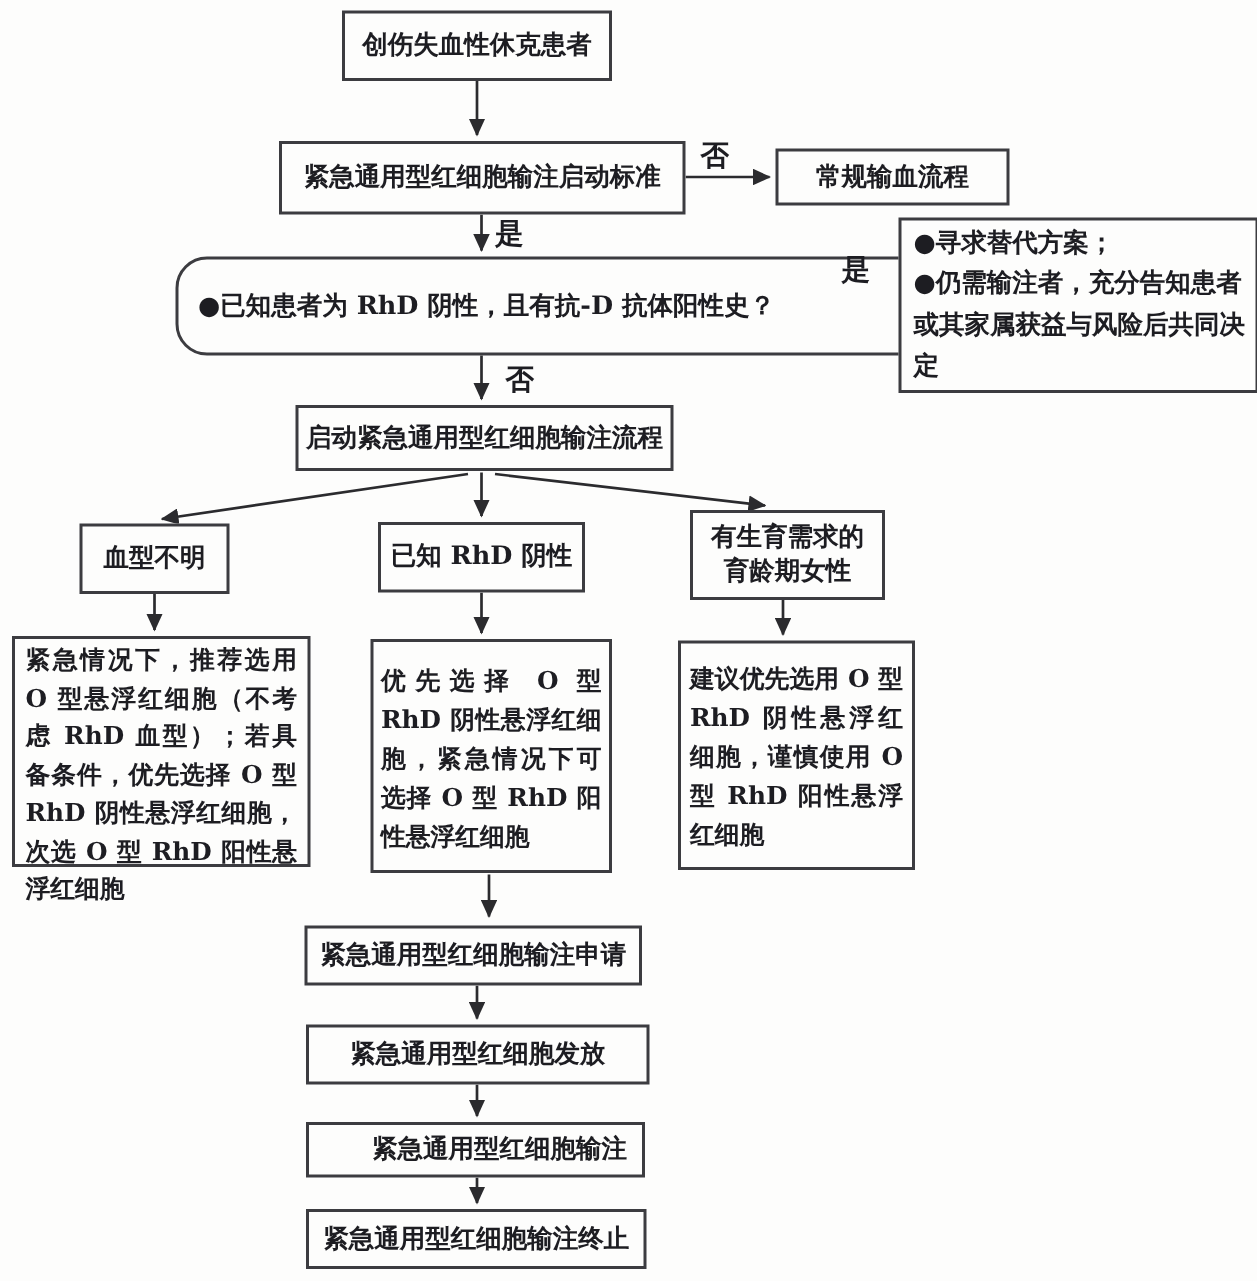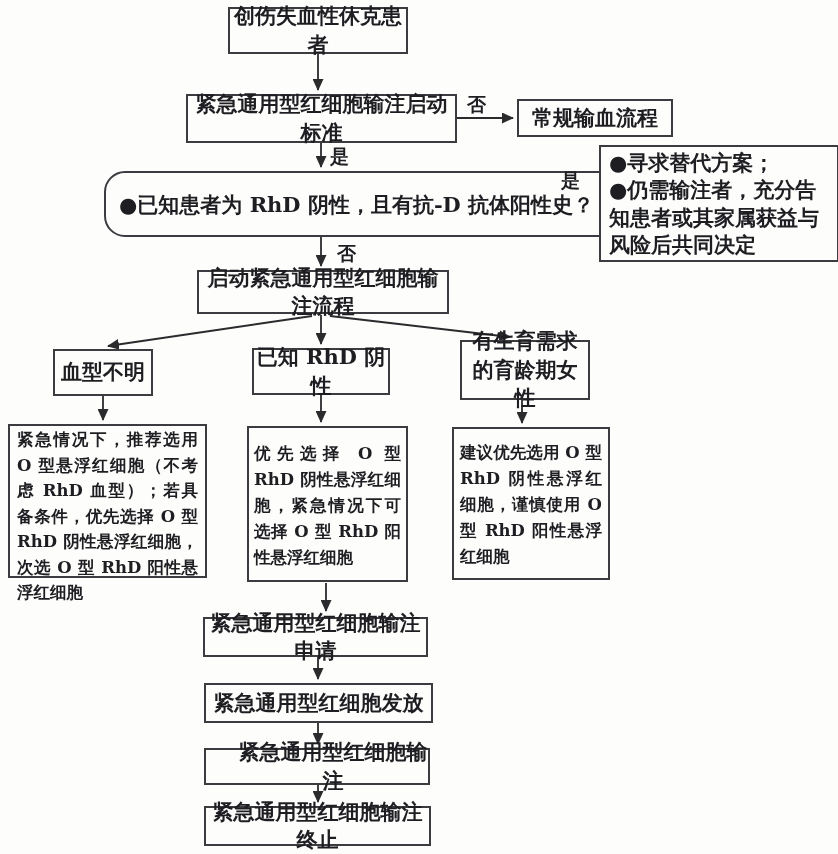--- a/index.html
+++ b/index.html
@@ -16,21 +16,21 @@
     color:var(--ink);
     overflow:hidden;
   }
   .node{
     position:absolute;
     box-sizing:border-box;
     border:2px solid var(--border);
     background:var(--bg);
     display:flex;align-items:center;justify-content:center;
     text-align:center;
-    font-size:21px;font-weight:600;
+    font-size:17px;font-weight:600;
     line-height:1.35;
   }
   .node.bullets{
     flex-direction:column;align-items:flex-start;justify-content:center;
     text-align:left;
   }
   .node.detail{
     display:block;
     text-align:justify;
     font-size:16.5px;
@@ -71,21 +71,21 @@
     <line x1="318" y1="723" x2="318" y2="744" marker-end="url(#ah)"></line>
     <line x1="318" y1="785" x2="318" y2="802" marker-end="url(#ah)"></line>
   </svg>
 
   <div class="node" style="left:228px;top:7px;width:180px;height:47px;">创伤失血性休克患者</div>
 
   <div class="node" style="left:186px;top:94px;width:271px;height:49px;">紧急通用型红细胞输注启动标准</div>
 
   <div class="node" style="left:517px;top:99px;width:156px;height:38px;">常规输血流程</div>
 
-  <div class="node bullets" style="left:104px;top:171px;width:516px;height:66px;padding:2px 4px 2px 13px;line-height:29px;border-radius:21px;">
+  <div class="node bullets" style="left:117px;top:171px;width:516px;height:66px;padding:2px 4px 2px 13px;line-height:29px;border-radius:21px;">
     <div>●已知患者为 RhD 阴性，且有抗-D 抗体阳性史？</div>
   </div>
 
   <div class="node bullets" style="left:599px;top:145px;width:240px;height:117px;padding:4px 5px 4px 8px;line-height:27.5px;">
     <div>●寻求替代方案；</div>
     <div>●仍需输注者，充分告知患者或其家属获益与风险后共同决定</div>
   </div>
 
   <div class="node" style="left:197px;top:270px;width:252px;height:44px;">启动紧急通用型红细胞输注流程</div>
 

